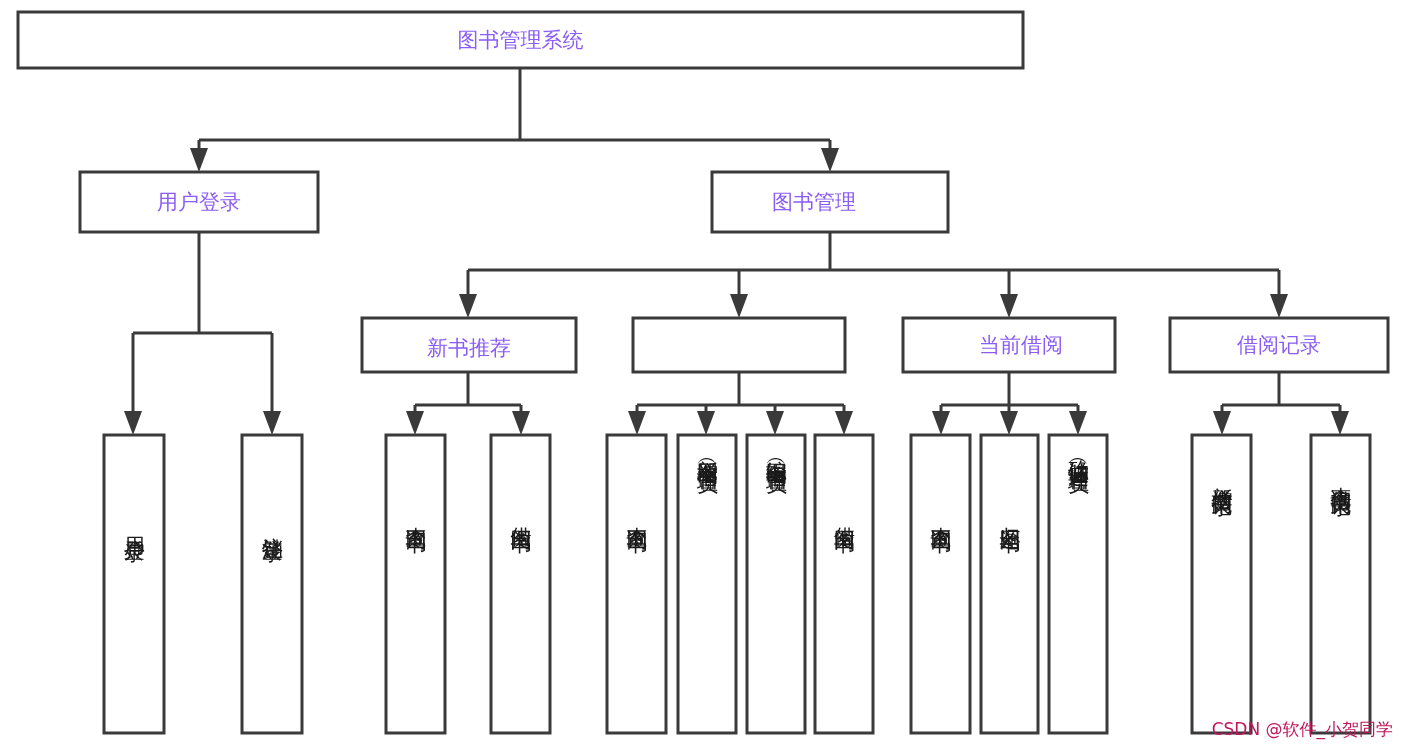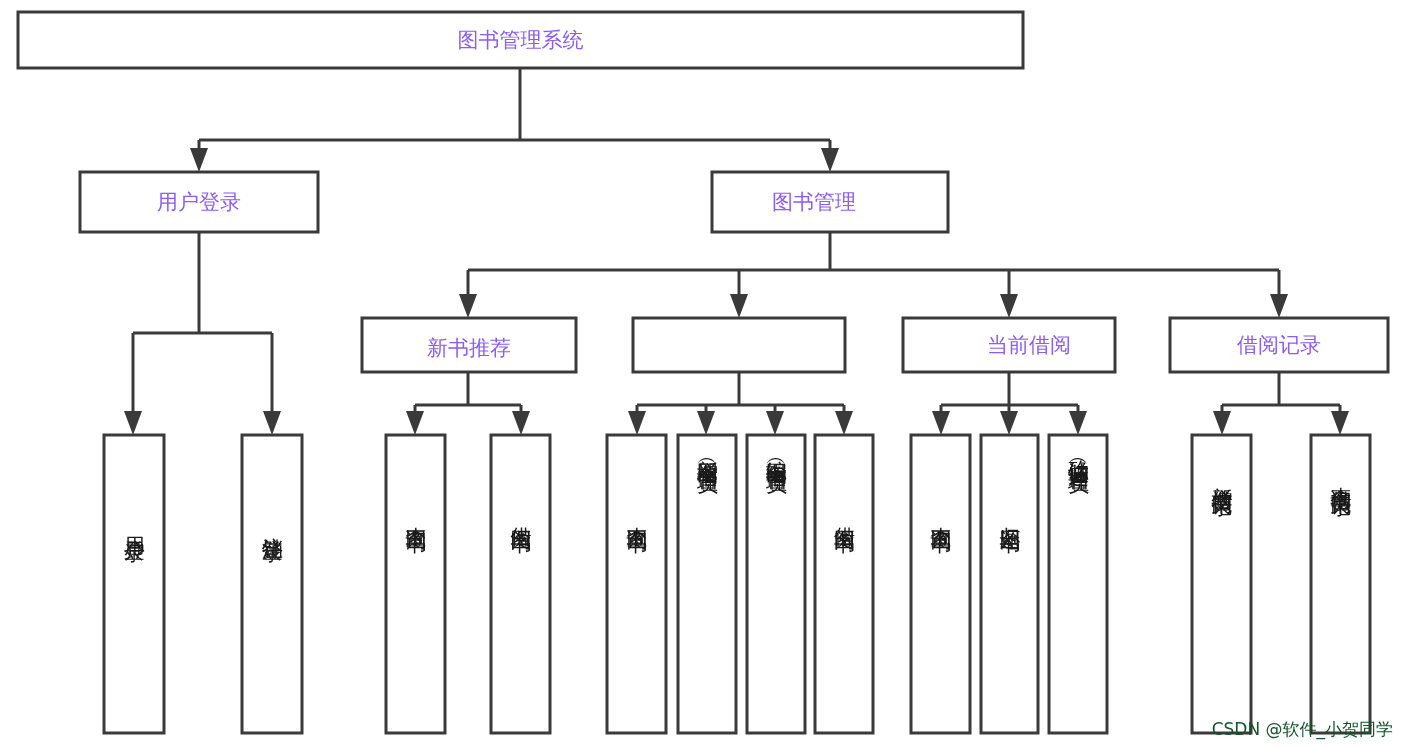--- a/index.html
+++ b/index.html
@@ -68,21 +68,21 @@
     font-size: 21px;
     color: #8b5cf6;
     white-space: nowrap;
   }
   #watermark {
     position: absolute;
     right: 12px;
     bottom: 6px;
     font-family: "DejaVu Sans", "Liberation Sans", sans-serif;
     font-size: 17px;
-    color: #14532d;
+    color: #be185d;
     white-space: nowrap;
     pointer-events: none;
     margin-left: 8px;
   }
 </style>
 </head>
 <body>
 
 <div id="diagram-root">
 
@@ -186,21 +186,21 @@
   <div class="horiz-label-wrap" style="left:80px; top:172px; width:238px; height:60px;">
     <span class="horiz-text">用户登录</span>
   </div>
   <div class="horiz-label-wrap" style="left:712px; top:172px; width:204px; height:60px;">
     <span class="horiz-text">图书管理</span>
   </div>
 
   <div class="horiz-label-wrap" style="left:362px; top:318px; width:214px; height:60px;">
     <span class="horiz-text">新书推荐</span>
   </div>
-  <div class="horiz-label-wrap" style="left:903px; top:318px; width:236px; height:54px;padding-left:8px;">
+  <div class="horiz-label-wrap" style="left:903px; top:318px; width:236px; height:54px;">
     <span class="horiz-text">当前借阅</span>
   </div>
   <div class="horiz-label-wrap" style="left:1170px; top:318px; width:218px; height:54px;">
     <span class="horiz-text">借阅记录</span>
   </div>
 
   <div class="vert-label-wrap" style="left:104px; top:520px; width:60px; height:213px;">
     <span class="vert-text">用户登录</span>
   </div>
   <div class="vert-label-wrap" style="left:242px; top:520px; width:60px; height:213px;">

